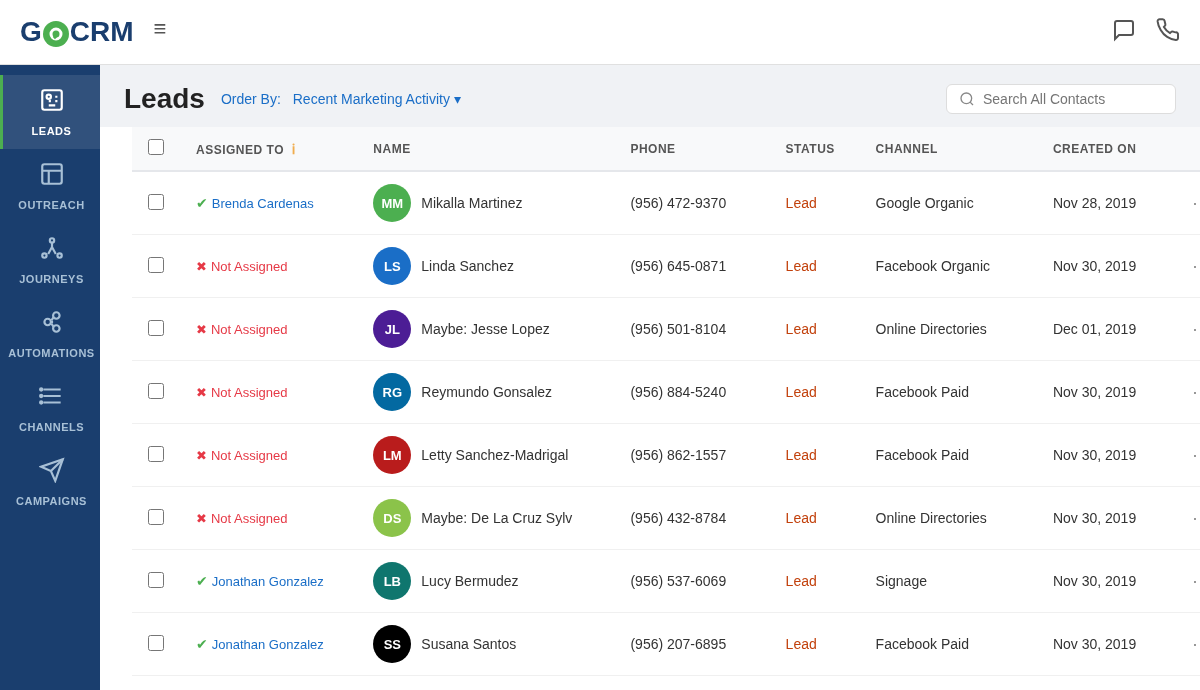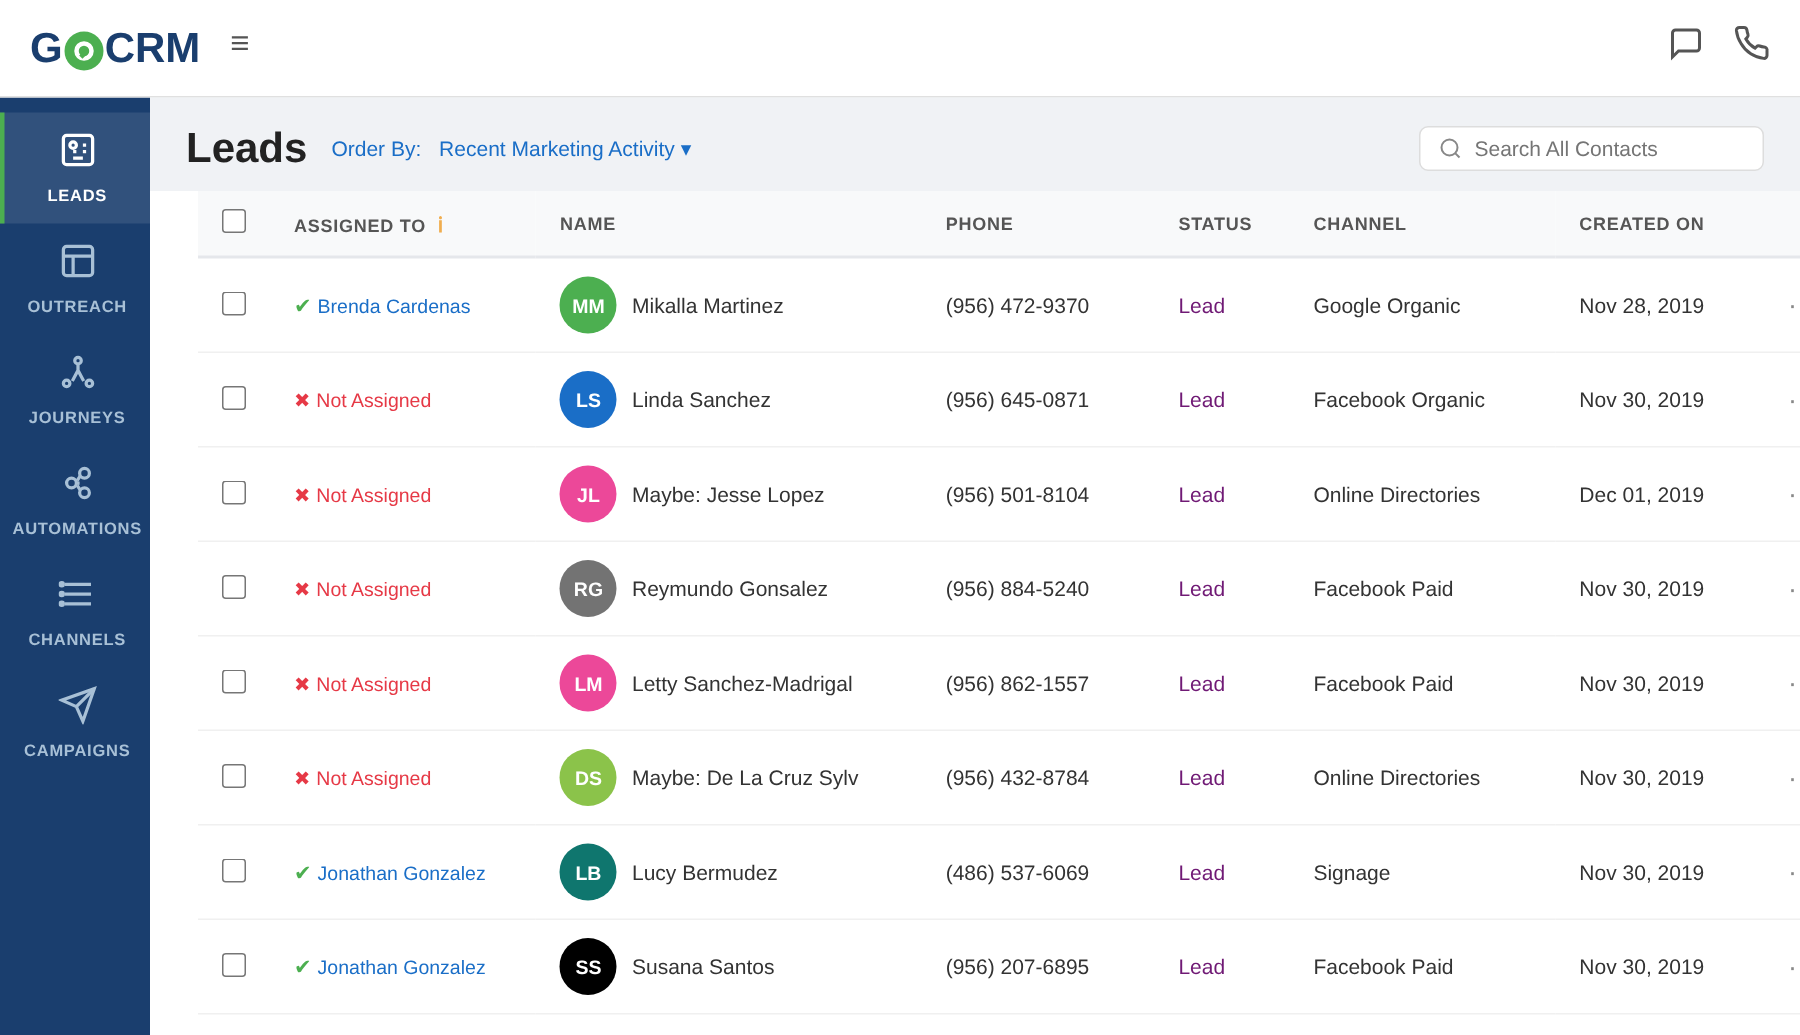--- a/index.html
+++ b/index.html
@@ -112,21 +112,21 @@
     .avatar {
       width: 38px; height: 38px; border-radius: 50%;
       display: inline-flex; align-items: center; justify-content: center;
       color: #fff; font-size: 13px; font-weight: 700;
       flex-shrink: 0;
     }
     .name-cell { display: flex; align-items: center; gap: 10px; min-width: 200px; }
     .name-text { font-size: 14px; color: #333; }
 
     .phone-cell { color: #333; min-width: 140px; }
-    .status-cell { color: #701a75; min-width: 80px; }
+    .status-cell { color: #c2410c; min-width: 80px; }
     .channel-cell { color: #333; min-width: 160px; }
     .created-cell { color: #333; min-width: 120px; }
     .actions-cell { text-align: right; color: #888; cursor: pointer; letter-spacing: 2px; font-size: 18px; }
   </style>
 </head>
 <body>
 
 <div class="top-nav">
   <div class="logo">
     <span class="logo-text">
@@ -304,59 +304,59 @@
   </tr>
             <tr>
     <td class="checkbox-cell">
       <input type="checkbox" style="">
     </td>
     <td class="assigned-cell">
                 <span class="not-assigned"><span class="cross">✖</span> Not Assigned</span>
               </td>
     <td>
       <div class="name-cell">
-        <div class="avatar" style="background:#ec4899">JL</div>
+        <div class="avatar" style="background:#4c1d95">JL</div>
         <span class="name-text">Maybe: Jesse Lopez</span>
       </div>
     </td>
     <td class="phone-cell">(956) 501-8104</td>
     <td class="status-cell">Lead</td>
     <td class="channel-cell">Online Directories</td>
     <td class="created-cell">Dec 01, 2019</td>
     <td class="actions-cell">···</td>
   </tr>
             <tr>
     <td class="checkbox-cell">
       <input type="checkbox" style="">
     </td>
     <td class="assigned-cell">
                 <span class="not-assigned"><span class="cross">✖</span> Not Assigned</span>
               </td>
     <td>
       <div class="name-cell">
-        <div class="avatar" style="background:#737373">RG</div>
+        <div class="avatar" style="background:#0369a1">RG</div>
         <span class="name-text">Reymundo Gonsalez</span>
       </div>
     </td>
     <td class="phone-cell">(956) 884-5240</td>
     <td class="status-cell">Lead</td>
     <td class="channel-cell">Facebook Paid</td>
     <td class="created-cell">Nov 30, 2019</td>
     <td class="actions-cell">···</td>
   </tr>
             <tr>
     <td class="checkbox-cell">
       <input type="checkbox" style="">
     </td>
     <td class="assigned-cell">
                 <span class="not-assigned"><span class="cross">✖</span> Not Assigned</span>
               </td>
     <td>
       <div class="name-cell">
-        <div class="avatar" style="background:#ec4899">LM</div>
+        <div class="avatar" style="background:#b91c1c">LM</div>
         <span class="name-text">Letty Sanchez-Madrigal</span>
       </div>
     </td>
     <td class="phone-cell">(956) 862-1557</td>
     <td class="status-cell">Lead</td>
     <td class="channel-cell">Facebook Paid</td>
     <td class="created-cell">Nov 30, 2019</td>
     <td class="actions-cell">···</td>
   </tr>
             <tr>
@@ -384,21 +384,21 @@
     </td>
     <td class="assigned-cell">
                 <a class="assigned-link"><span class="check">✔</span> Jonathan Gonzalez</a>
               </td>
     <td>
       <div class="name-cell">
         <div class="avatar" style="background:#0f766e">LB</div>
         <span class="name-text">Lucy Bermudez</span>
       </div>
     </td>
-    <td class="phone-cell">(486) 537-6069</td>
+    <td class="phone-cell">(956) 537-6069</td>
     <td class="status-cell">Lead</td>
     <td class="channel-cell">Signage</td>
     <td class="created-cell">Nov 30, 2019</td>
     <td class="actions-cell">···</td>
   </tr>
             <tr>
     <td class="checkbox-cell">
       <input type="checkbox" style="">
     </td>
     <td class="assigned-cell">

